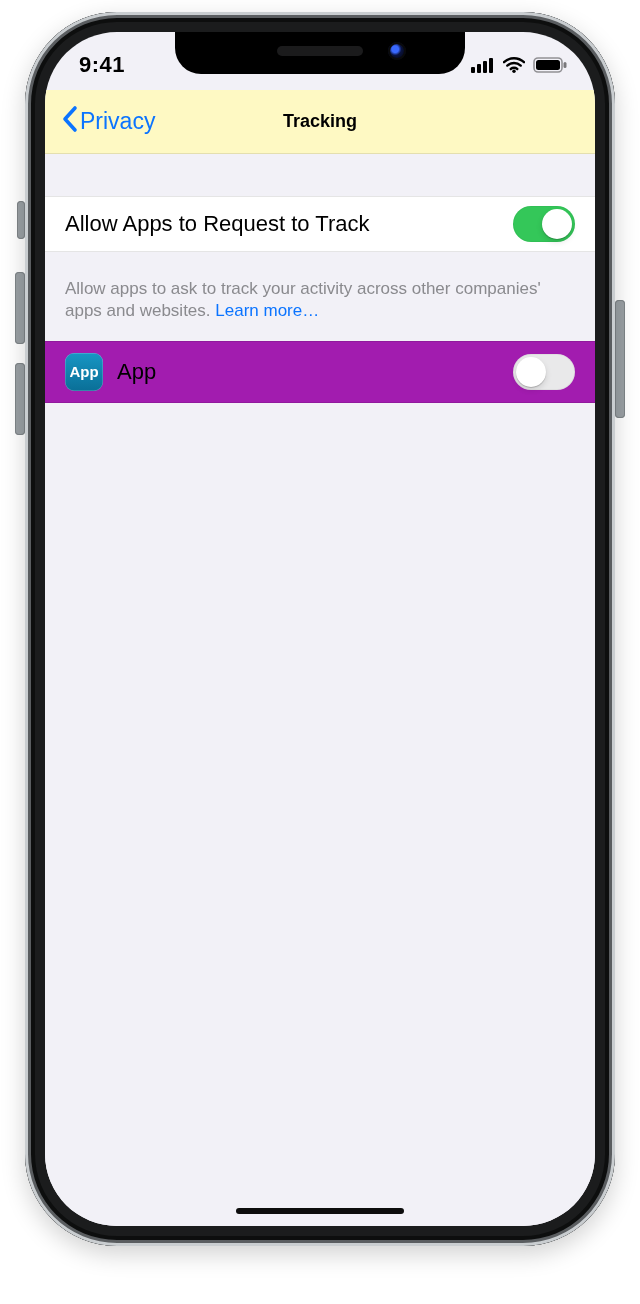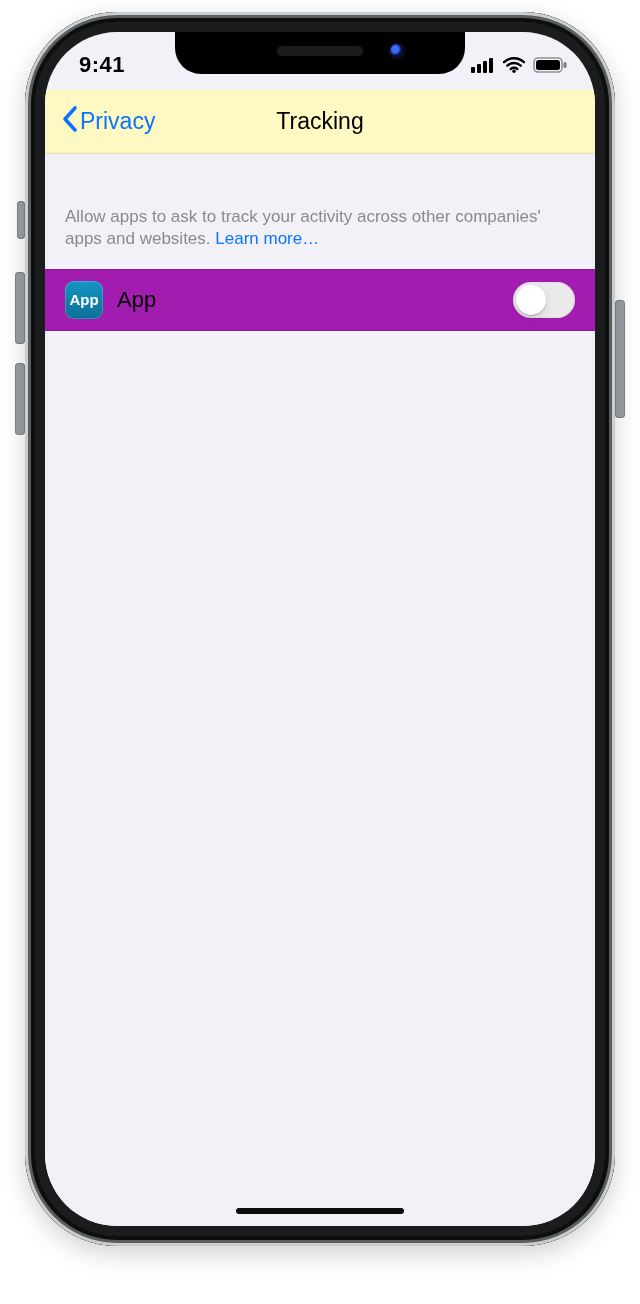--- a/index.html
+++ b/index.html
@@ -68,21 +68,21 @@
     .sb-right svg { display:block; }
     .sb-batt { display:inline-block; }
 
     
     .navbar {
       position:absolute; top:58px; left:0; right:0; height:64px; z-index:15;
       display:flex; align-items:center; justify-content:center;
       background:#fef9c3;
       border-bottom:1px solid rgba(0,0,0,.10);
     }
-    .nav-title { font-size:23px; font-weight:400; }
+    .nav-title { font-size:18px; font-weight:700; }
     .nav-back {
       position:absolute; left:6px; top:0; bottom:0; display:flex; align-items:center;
       gap:2px; padding:0 10px; color:#0b74ff; font-size:23px;
       cursor:pointer;
     }
 
     
     .content {
       position:absolute; top:122px; left:0; right:0; bottom:0;
       background:#f2f1f7;
@@ -93,21 +93,21 @@
     .cell {
       display:flex; align-items:center; justify-content:space-between;
       padding:0 20px; height:56px;
       background:#fff;
       border-top:1px solid rgba(0,0,0,.10);
       border-bottom:1px solid rgba(0,0,0,.10);
       font-size:22px;
     }
 
     .footer-note {
-      padding:10px 20px 18px;
+      padding:26px 20px 18px;
       font-size:17px; line-height:1.32; color:#8a8a8e;
     }
     .footer-note .link { color:#0b74ff; }
 
     .app-row {
       display:flex; align-items:center; justify-content:space-between;
       padding:0 20px; height:62px; background:#a21caf;
       border-top:1px solid rgba(0,0,0,.10);
       border-bottom:1px solid rgba(0,0,0,.10);
       font-size:22px;
@@ -201,20 +201,26 @@
             </svg>
           </span>
           <span>Privacy</span>
         </div>
         <div class="nav-title">Tracking</div>
       </div>
 
       <div class="content">
         <div class="section-gap"></div>
 
+        <div class="cell">
+          <span>Allow Apps to Request to Track</span>
+          <div class="switch on" id="sw-allow">
+            <div class="knob"></div>
+          </div>
+        </div>
 
         <div class="footer-note">
           <span>Allow apps to ask to track your activity across other companies' apps and websites. </span><span class="link">Learn more…</span>
         </div>
 
         <div class="app-row">
           <div class="app-left">
             <div class="app-icon">App</div>
             <span>App</span>
           </div>

